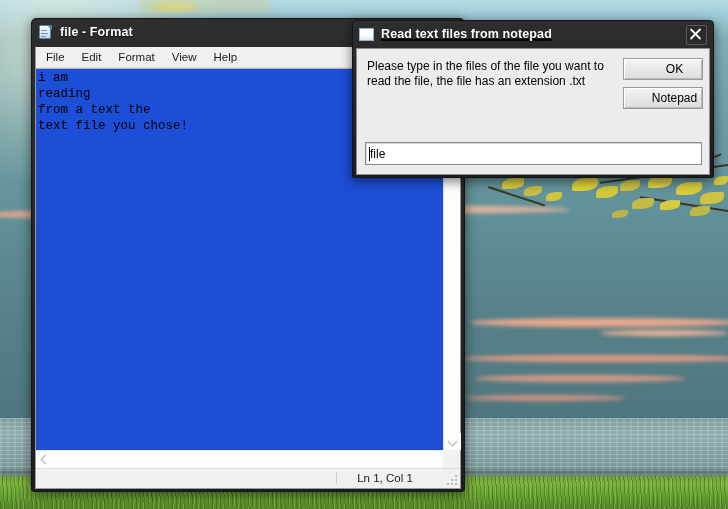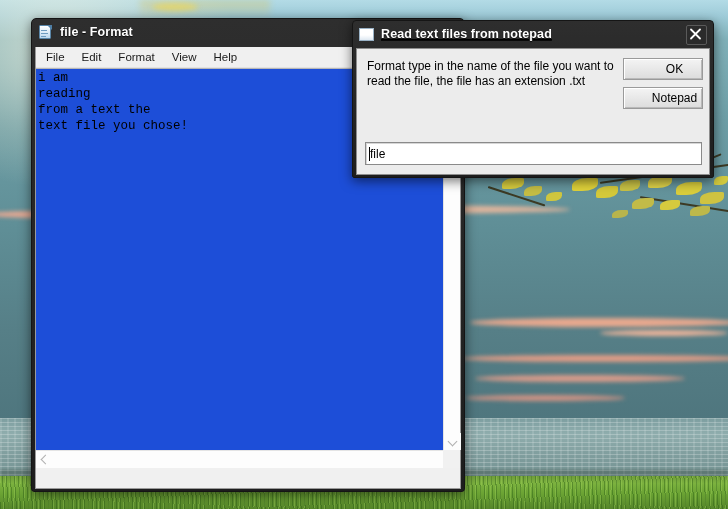--- a/index.html
+++ b/index.html
@@ -437,38 +437,49 @@
       <div class="sb-btn" style="left:0;">
         <span class="chev" style="left:6px; top:5px; transform:rotate(135deg);"></span>
       </div>
       <div class="sb-btn" style="right:0;">
         <span class="chev" style="left:4px; top:5px; transform:rotate(-45deg);"></span>
       </div>
     </div>
 
     <div class="sb-corner"></div>
 
+    <div id="np-statusbar">
+      <span id="np-status-text">Ln 1, Col 1</span>
+      <span class="grip">
+        <i style="right:0; bottom:0;"></i>
+        <i style="right:4px; bottom:0;"></i>
+        <i style="right:8px; bottom:0;"></i>
+        <i style="right:0; bottom:4px;"></i>
+        <i style="right:4px; bottom:4px;"></i>
+        <i style="right:0; bottom:8px;"></i>
+      </span>
+    </div>
 
   </div>
 </div>
 
 <div id="dialog" class="win-frame">
 
   <div class="win-titlebar" id="dlg-titlebar">
     <span class="dlg-icon"></span>
     <span class="win-title">Read text files from notepad</span>
     <span id="dlg-close">
       <svg width="17" height="16" viewBox="0 0 17 16" aria-hidden="true">
         <path d="M4 3.5 L13 12.5 M13 3.5 L4 12.5" stroke="#ffffff" stroke-width="1.8" stroke-linecap="round"></path>
       </svg>
     </span>
   </div>
 
   <div id="dlg-body">
-    <div id="dlg-prompt">Format type in the name of the file you want to read the file, the file has an extension .txt</div>
+    <div id="dlg-prompt">Please type in the files of the file you want to read the file, the file has an extension .txt</div>
 
     <div class="dlg-btn" id="dlg-ok">OK</div>
     <div class="dlg-btn" id="dlg-cancel">Notepad</div>
 
     <div id="dlg-input">
       <span id="dlg-caret"></span>
       <span id="dlg-input-value">file</span>
     </div>
   </div>
 </div>

